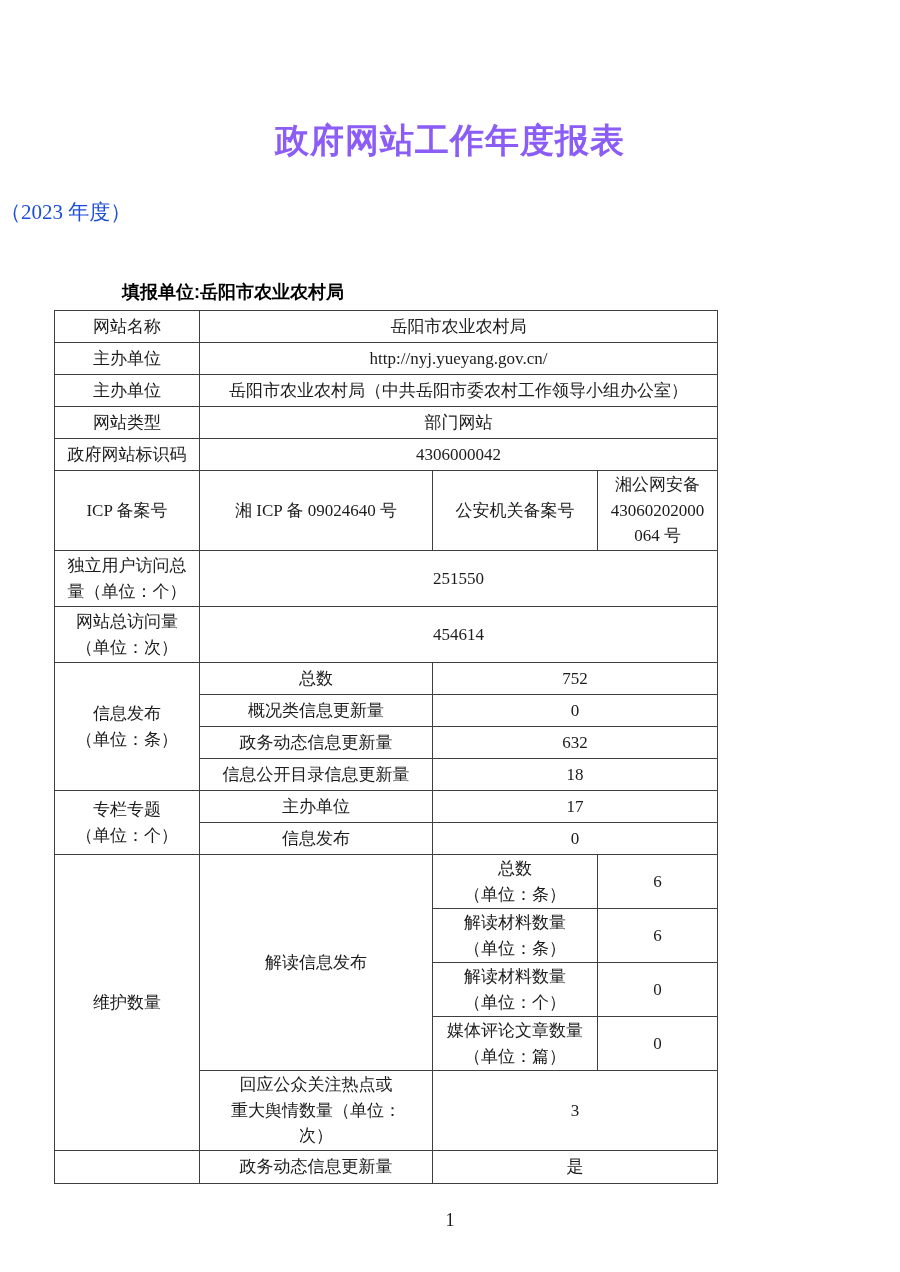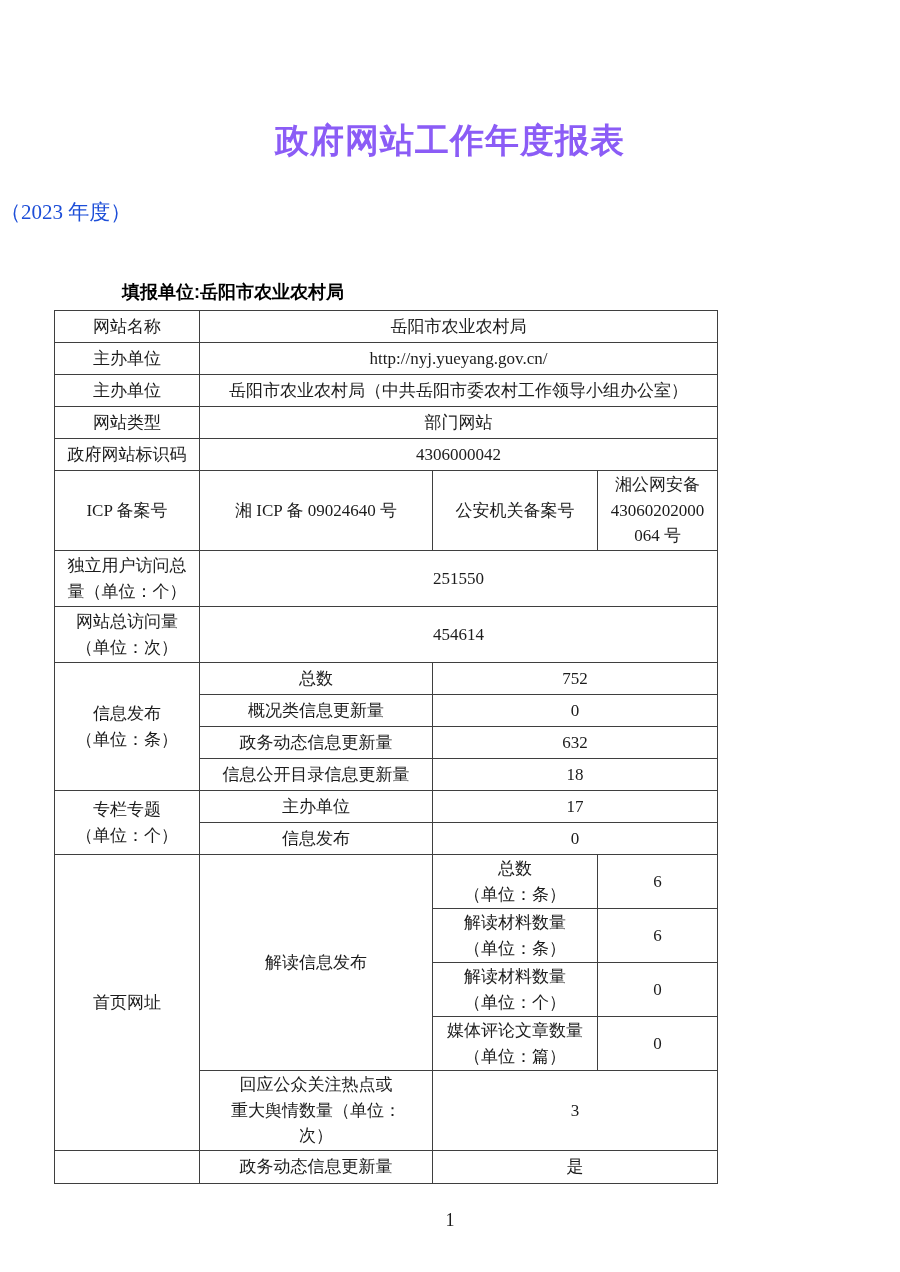--- a/index.html
+++ b/index.html
@@ -136,21 +136,21 @@
 （单位：个）</td>
       <td>主办单位</td>
       <td colspan="2">17</td>
     </tr>
     <tr class="h32">
       <td>信息发布</td>
       <td colspan="2">0</td>
     </tr>
 
     <tr class="h52">
-      <td rowspan="5">首页网址</td>
+      <td rowspan="5">维护数量</td>
       <td rowspan="4">解读信息发布</td>
       <td>总数
 （单位：条）</td>
       <td>6</td>
     </tr>
     <tr class="h52">
       <td>解读材料数量
 （单位：条）</td>
       <td>6</td>
     </tr>

